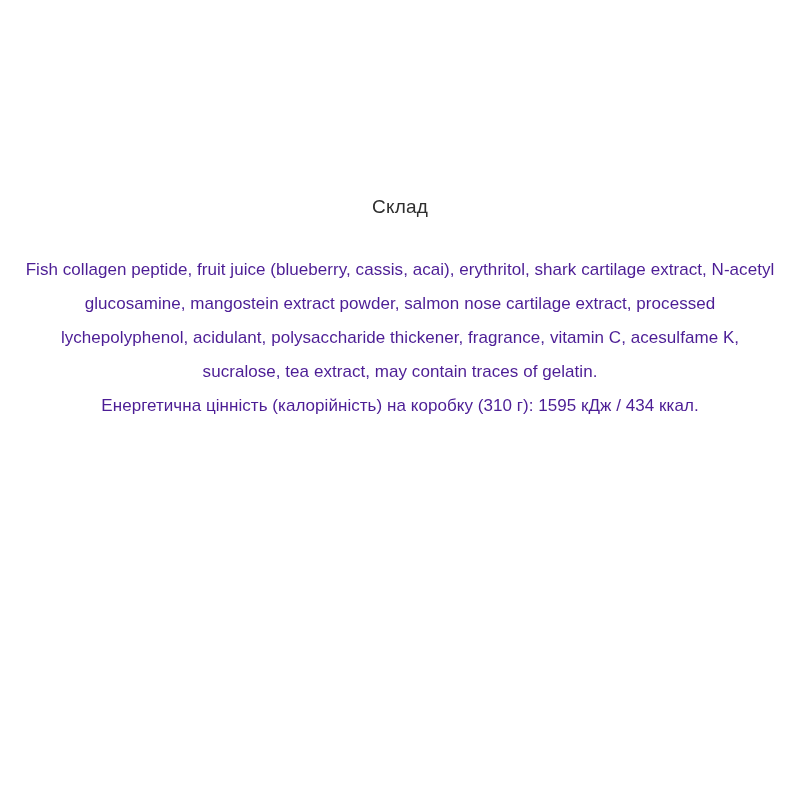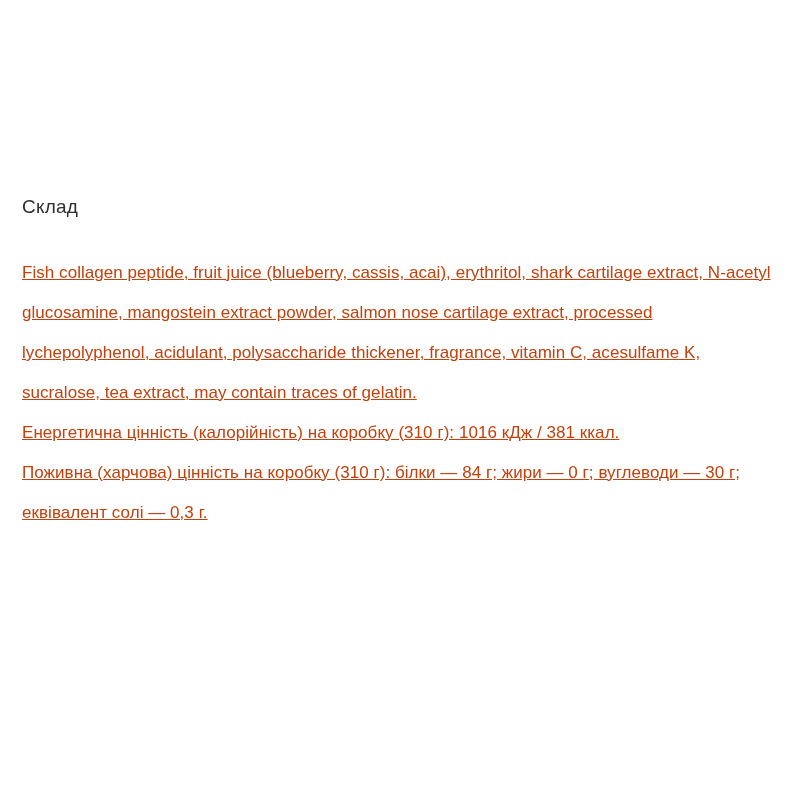--- a/index.html
+++ b/index.html
@@ -12,50 +12,49 @@
     background: #ffffff;
     font-family: "Liberation Sans", sans-serif;
     color: #3a3a3a;
     overflow: hidden;
   }
   .page {
     box-sizing: border-box;
     width: 800px;
     height: 628px;
     padding: 196px 22px 15px 22px;
+    text-align: center;
   }
   .section-title {
     font-size: 19px;
     font-weight: 400;
     color: #2e2e2e;
     letter-spacing: 0.2px;
     margin: 0 0 34px 0;
     line-height: 1.2;
   }
   .body-block {
     font-size: 17px;
-    line-height: 40px;
-    color: #c2410c;
+    line-height: 34px;
+    color: #4c1d95;
     letter-spacing: 0.05px;
     max-width: 768px;
-    text-decoration: underline;
   }
   .body-block p {
     margin: 0;
   }
   .para-gap {
     margin-top: 0;
   }
 </style>
 </head>
 <body>
 
 <div class="page">
 
   <h2 class="section-title">Склад</h2>
 
   <div class="body-block">
     <p>Fish collagen peptide, fruit juice (blueberry, cassis, acai), erythritol, shark cartilage extract, N-acetyl glucosamine, mangostein extract powder, salmon nose cartilage extract, processed lychepolyphenol, acidulant, polysaccharide thickener, fragrance, vitamin C, acesulfame K, sucralose, tea extract, may contain traces of gelatin.</p>
-    <p class="para-gap">Енергетична цінність (калорійність) на коробку (310 г): 1016 кДж / 381 ккал.</p>
-    <p class="para-gap">Поживна (харчова) цінність на коробку (310 г): білки — 84 г; жири — 0 г; вуглеводи — 30 г; еквівалент солі — 0,3 г.</p>
+    <p class="para-gap">Енергетична цінність (калорійність) на коробку (310 г): 1595 кДж / 434 ккал.</p>
   </div>
 
 </div>
 
 </body></html>

